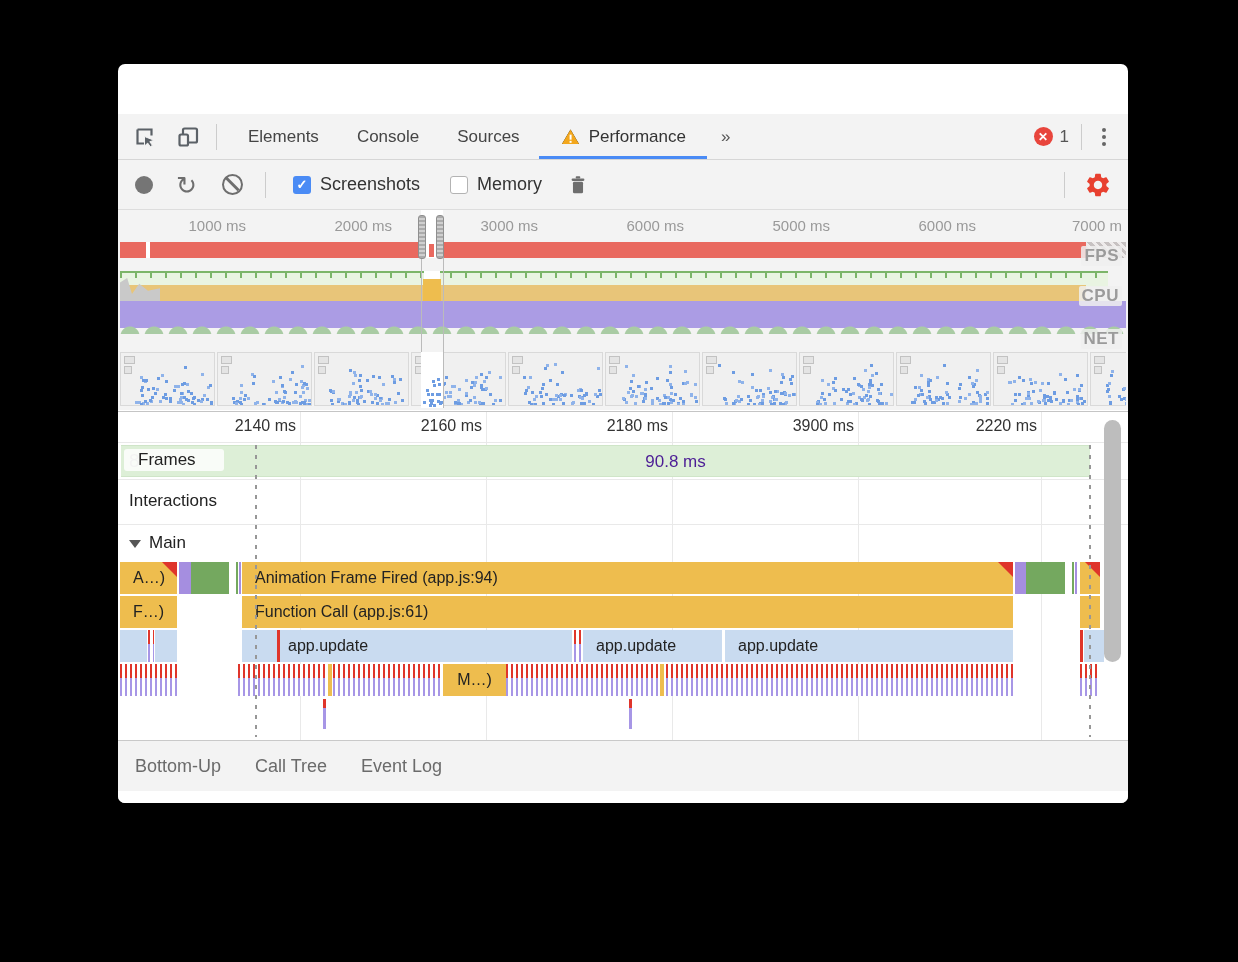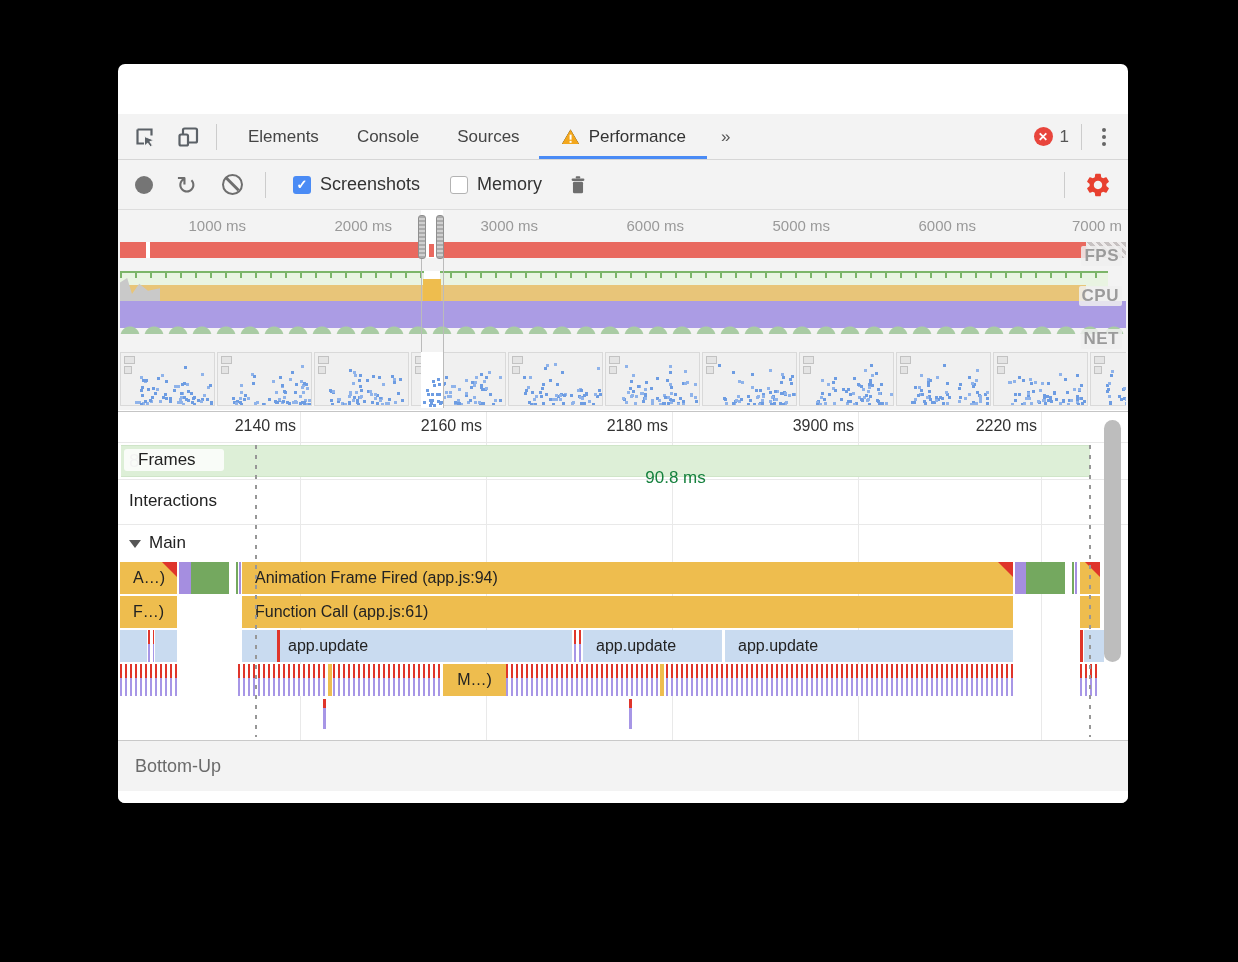--- a/index.html
+++ b/index.html
@@ -79,21 +79,21 @@
   
   .detail{position:absolute;left:0;top:347px;width:100%;height:329px;background:#fff;border-top:1px solid #c5c5c5;box-sizing:border-box;}
   .grid-v{position:absolute;top:0;width:1px;height:329px;background:#e9e9e9;}
   .d-ruler-label{position:absolute;top:5px;width:86px;text-align:right;font-size:16px;color:#333;}
   .hline{position:absolute;left:0;width:100%;height:1px;background:#e9e9e9;}
   .frames-band{position:absolute;left:3px;top:33px;width:969px;height:32px;background:var(--frames-green);
     border-top:1px solid #cfe5c8;border-bottom:1px solid #cfe5c8;box-sizing:border-box;}
   .frames-ghost{position:absolute;left:8px;top:4px;font-size:19px;color:#bcbcbc;}
   .frames-chip{position:absolute;left:3px;top:3px;background:rgba(255,255,255,.82);border-radius:3px;
     padding:1px 28px 1px 14px;font-size:17px;color:#222;}
-  .frames-value{position:absolute;left:137px;top:16px;width:835px;text-align:center;font-size:17px;color:#15803d;line-height:32px;}
+  .frames-value{position:absolute;left:137px;top:0;width:835px;text-align:center;font-size:17px;color:#4c1d95;line-height:32px;}
   .row-label{position:absolute;font-size:17px;color:#222;}
   .main-tri{display:inline-block;width:0;height:0;border-left:6px solid transparent;
     border-right:6px solid transparent;border-top:8px solid #565656;margin-right:8px;}
   .seg{position:absolute;height:32px;box-sizing:border-box;font-size:16px;line-height:32px;color:#222;
     overflow:hidden;white-space:nowrap;padding-left:13px;}
   .yellow{background:var(--bar-yellow);}
   .blue{background:var(--bar-blue);}
   .greenb{background:var(--bar-green);}
   .purpleb{background:var(--bar-purple);}
   .tri::after{content:"";position:absolute;top:0;right:0;width:0;height:0;
@@ -996,15 +996,17 @@
     <div class="mark" style="left:511px;top:287px"></div>
 
     <div class="dash" style="left:137px"></div>
     <div class="dash" style="left:971px"></div>
 
     <div class="scrollbar"></div>
   </div>
 
   <div class="btabs">
     <span class="btab">Bottom-Up</span>
+    <span class="btab">Call Tree</span>
+    <span class="btab">Event Log</span>
   </div>
   <div class="bottom-strip"></div>
 </div>
 
 </body></html>

